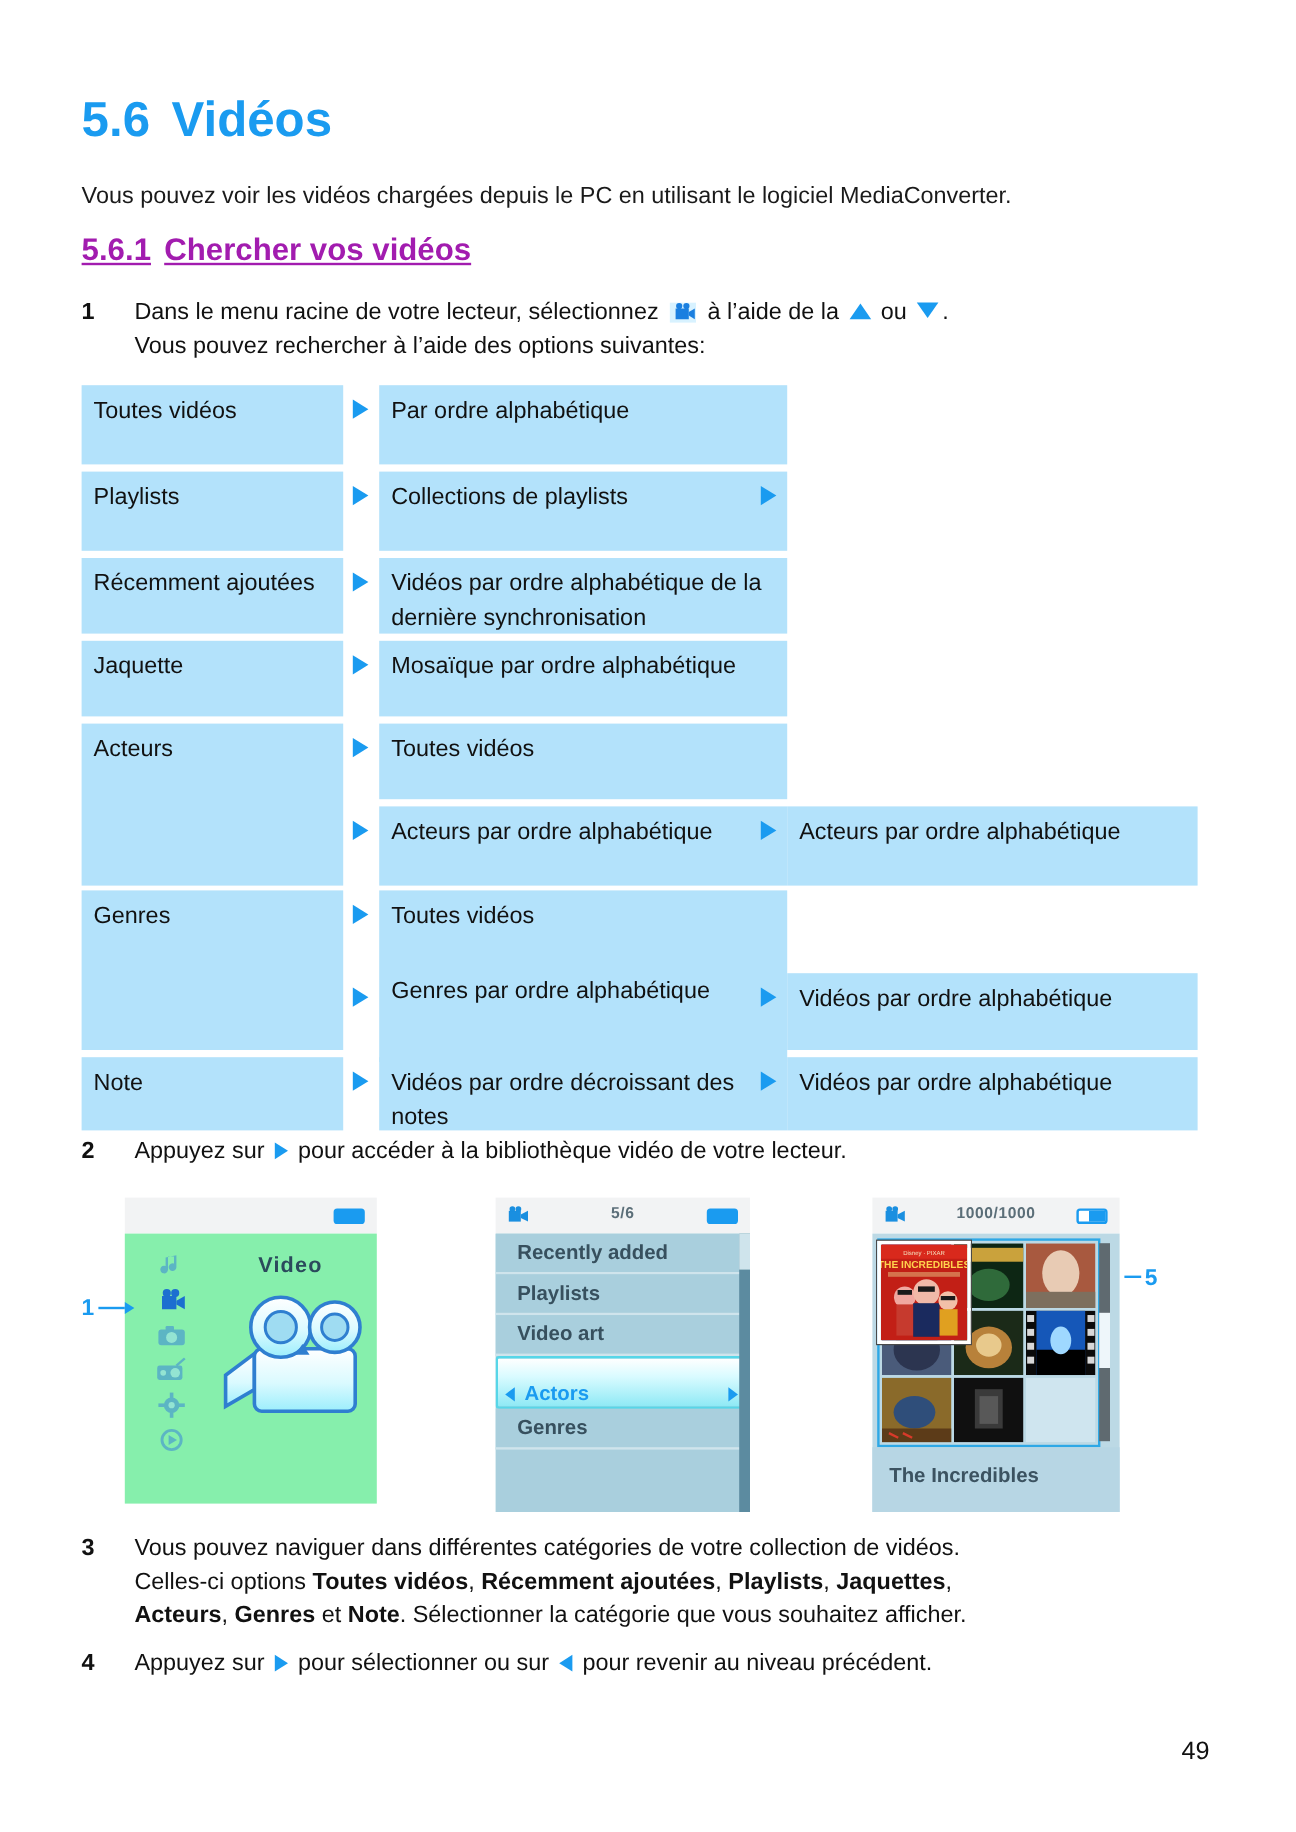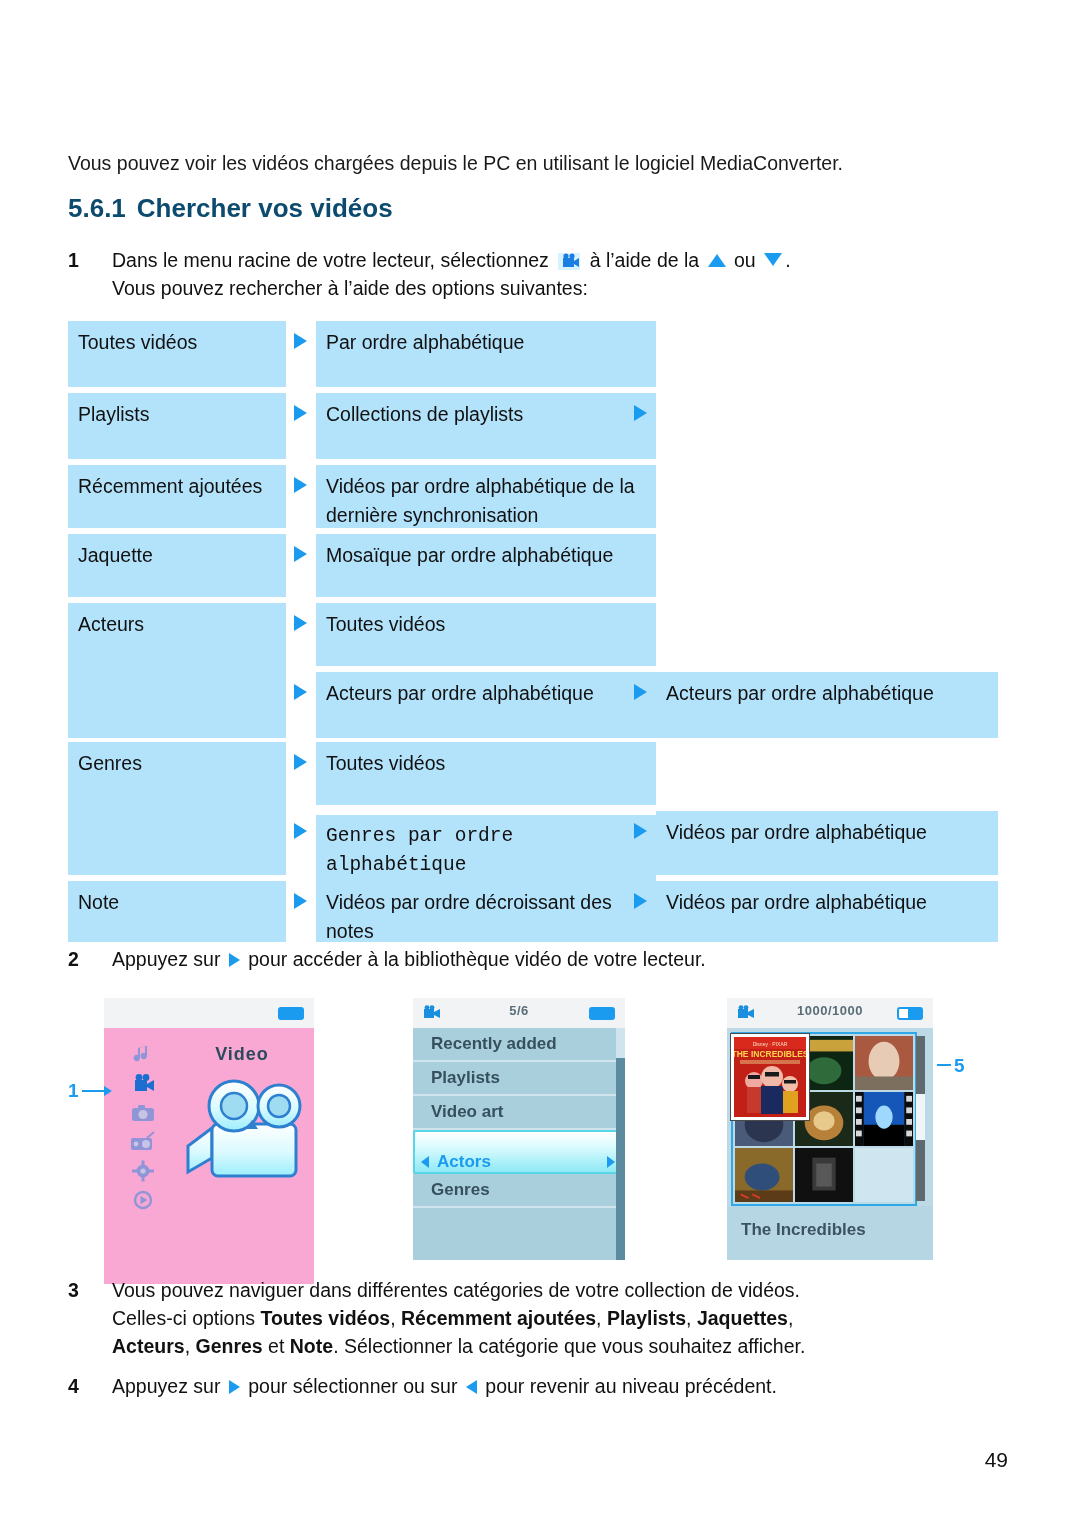--- a/index.html
+++ b/index.html
@@ -44,22 +44,23 @@
     line-height: 27px;
     color: #1a1a1a;
   }
 
   .h2 {
     position: absolute;
     left: 68px;
     top: 193px;
     font-size: 26px;
     font-weight: bold;
-    color: #0c4a6e;
+    color: #a21caf;
     white-space: nowrap;
+    text-decoration: underline;
   }
   .h2 .num { margin-right: 11px; }
 
   
   .step {
     position: absolute;
     font-size: 19.5px;
     line-height: 28px;
     color: #111;
   }
@@ -196,22 +197,22 @@
   }
   .camicon {
     position: absolute;
     left: 8px; top: 7px;
     width: 20px; height: 15px;
   }
 
   
   #screen1 { left: 104px; top: 0px; width: 210px; height: 255px; }
   #screen1 .sc-body {
-    height: 256px;
-    background: #f9a8d4;
+    height: 225px;
+    background: #86efac;
   }
   .rail {
     position: absolute;
     left: 22px; top: 16px;
     width: 34px;
     display: flex;
     flex-direction: column;
     gap: 7px;
     align-items: center;
   }
@@ -384,20 +385,23 @@
     font-size: 21px;
     color: #111;
   }
   b { font-weight: bold; }
 </style>
 </head>
 <body>
 
 <div class="page">
 
+  <div class="h1">
+    <span class="num">5.6</span><span>Vidéos</span>
+  </div>
 
   <div class="intro">Vous pouvez voir les vidéos chargées depuis le PC en utilisant le logiciel MediaConverter.</div>
 
   <div class="h2">
     <span class="num">5.6.1</span><span>Chercher vos vidéos</span>
   </div>
 
   <div class="step step1">
     <span class="sn">1</span>
     <span class="body">
@@ -446,21 +450,21 @@
     <span class="arrow a2" style="top:363px;"></span>
     <div class="cell c2" style="top:351px;height:66px;">Acteurs par ordre alphabétique</div>
     <span class="arrow a3" style="top:363px;"></span>
     <div class="cell c3" style="top:351px;height:66px;">Acteurs par ordre alphabétique</div>
 
     <div class="cell c1" style="top:421px;height:133px;">Genres</div>
     <span class="arrow a2" style="top:433px;"></span>
     <div class="cell c2" style="top:421px;height:63px;">Toutes vidéos</div>
 
     <span class="arrow a2" style="top:502px;"></span>
-    <div class="cell c2" style="top:494px;height:80px;font-family:Liberation Mono, monospace;">Genres par ordre alphabétique</div>
+    <div class="cell c2" style="top:484px;height:80px;">Genres par ordre alphabétique</div>
     <span class="arrow a3" style="top:502px;"></span>
     <div class="cell c3" style="top:490px;height:64px;">Vidéos par ordre alphabétique</div>
 
     <div class="cell c1" style="top:560px;height:61px;">Note</div>
     <span class="arrow a2" style="top:572px;"></span>
     <div class="cell c2" style="top:560px;height:61px;">Vidéos par ordre décroissant des notes</div>
     <span class="arrow a3" style="top:572px;"></span>
     <div class="cell c3" style="top:560px;height:61px;">Vidéos par ordre alphabétique</div>
   </div>
 

